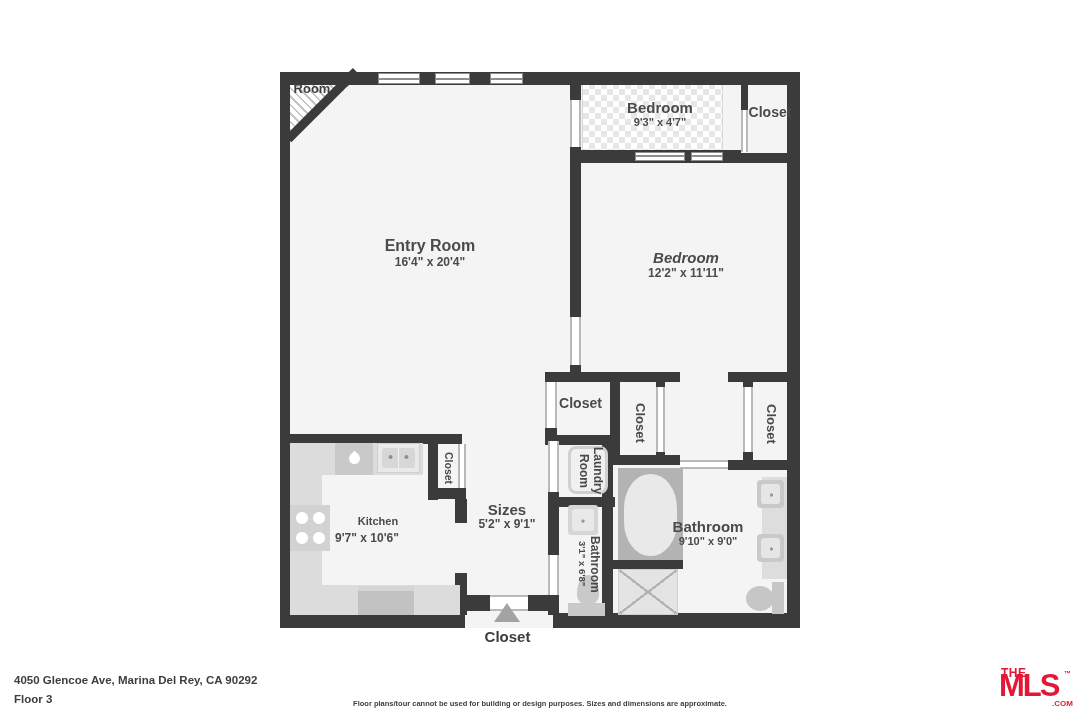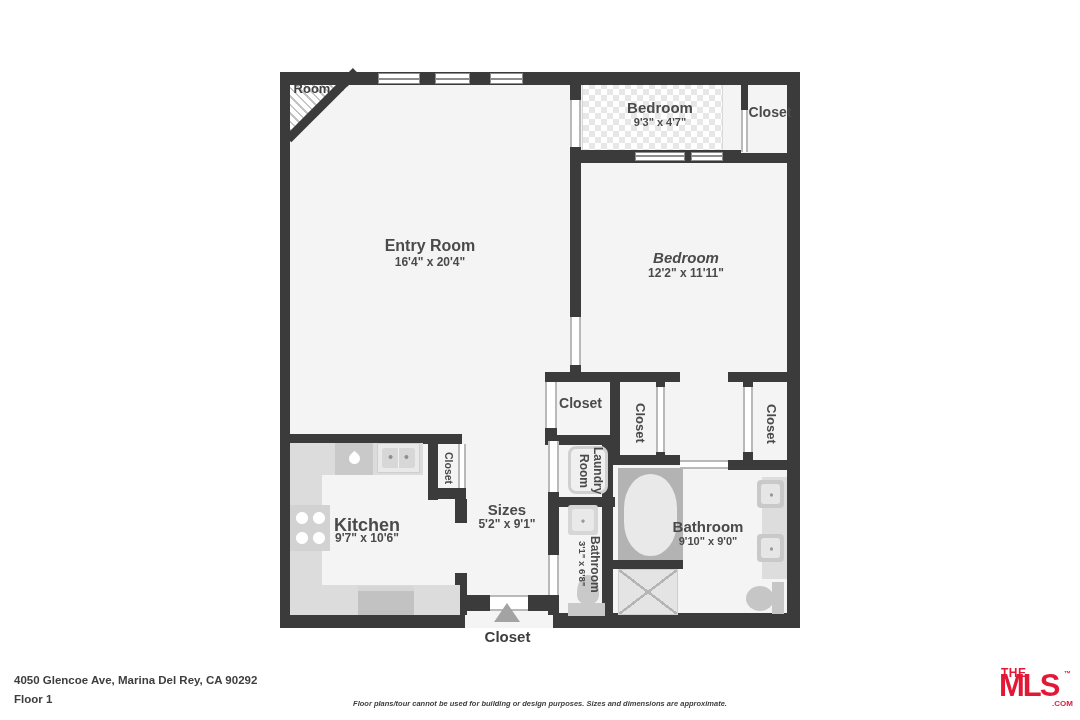--- a/index.html
+++ b/index.html
@@ -171,34 +171,34 @@
   <div class="vlbl" style="left:295px;top:368px;width:30px;height:62px;font-size:12px;">
     <div>Laundry</div>
     <div>Room</div>
   </div>
 
   <div class="vlbl" style="left:292px;top:442px;width:30px;height:100px;">
     <div style="font-size:12px;">Bathroom</div>
     <div style="font-size:9.5px;">3'1" x 6'8"</div>
   </div>
 
-  <div class="lbl" style="left:27px;top:443px;width:120px;font-size:18px;">Kitchen</div>
+  <div class="lbl" style="left:38px;top:443px;width:120px;font-size:11px;">Kitchen</div>
   <div class="lbl" style="left:27px;top:460px;width:120px;font-size:12px;">9'7" x 10'6"</div>
 
   <div class="lbl" style="left:177px;top:429px;width:100px;font-size:15px;">Sizes</div>
   <div class="lbl" style="left:177px;top:446px;width:100px;font-size:12px;">5'2" x 9'1"</div>
 
   <div class="lbl" style="left:368px;top:446px;width:120px;font-size:15px;">Bathroom</div>
   <div class="lbl" style="left:368px;top:463px;width:120px;font-size:11px;">9'10" x 9'0"</div>
 
   <div class="lbl" style="left:185px;top:556px;width:85px;font-size:15px;color:#3d3d3d;">Closet</div>
 </div>
 
 <div class="footer-txt" style="left:14px;top:674px;font-size:11.5px;">4050 Glencoe Ave, Marina Del Rey, CA 90292</div>
-<div class="footer-txt" style="left:14px;top:693px;font-size:11.5px;">Floor 1</div>
-<div class="footer-txt" style="left:280px;top:699px;width:520px;text-align:center;font-size:7.5px;font-style:italic;">Floor plans/tour cannot be used for building or design purposes. Sizes and dimensions are approximate.</div>
+<div class="footer-txt" style="left:14px;top:693px;font-size:11.5px;">Floor 3</div>
+<div class="footer-txt" style="left:280px;top:699px;width:520px;text-align:center;font-size:7.5px;">Floor plans/tour cannot be used for building or design purposes. Sizes and dimensions are approximate.</div>
 
 <div class="logo">
   <span class="the">THE</span>
   <span class="mls">MLS</span>
   <span class="tm">™</span>
   <span class="com">.COM</span>
 </div>
 
 </body></html>

